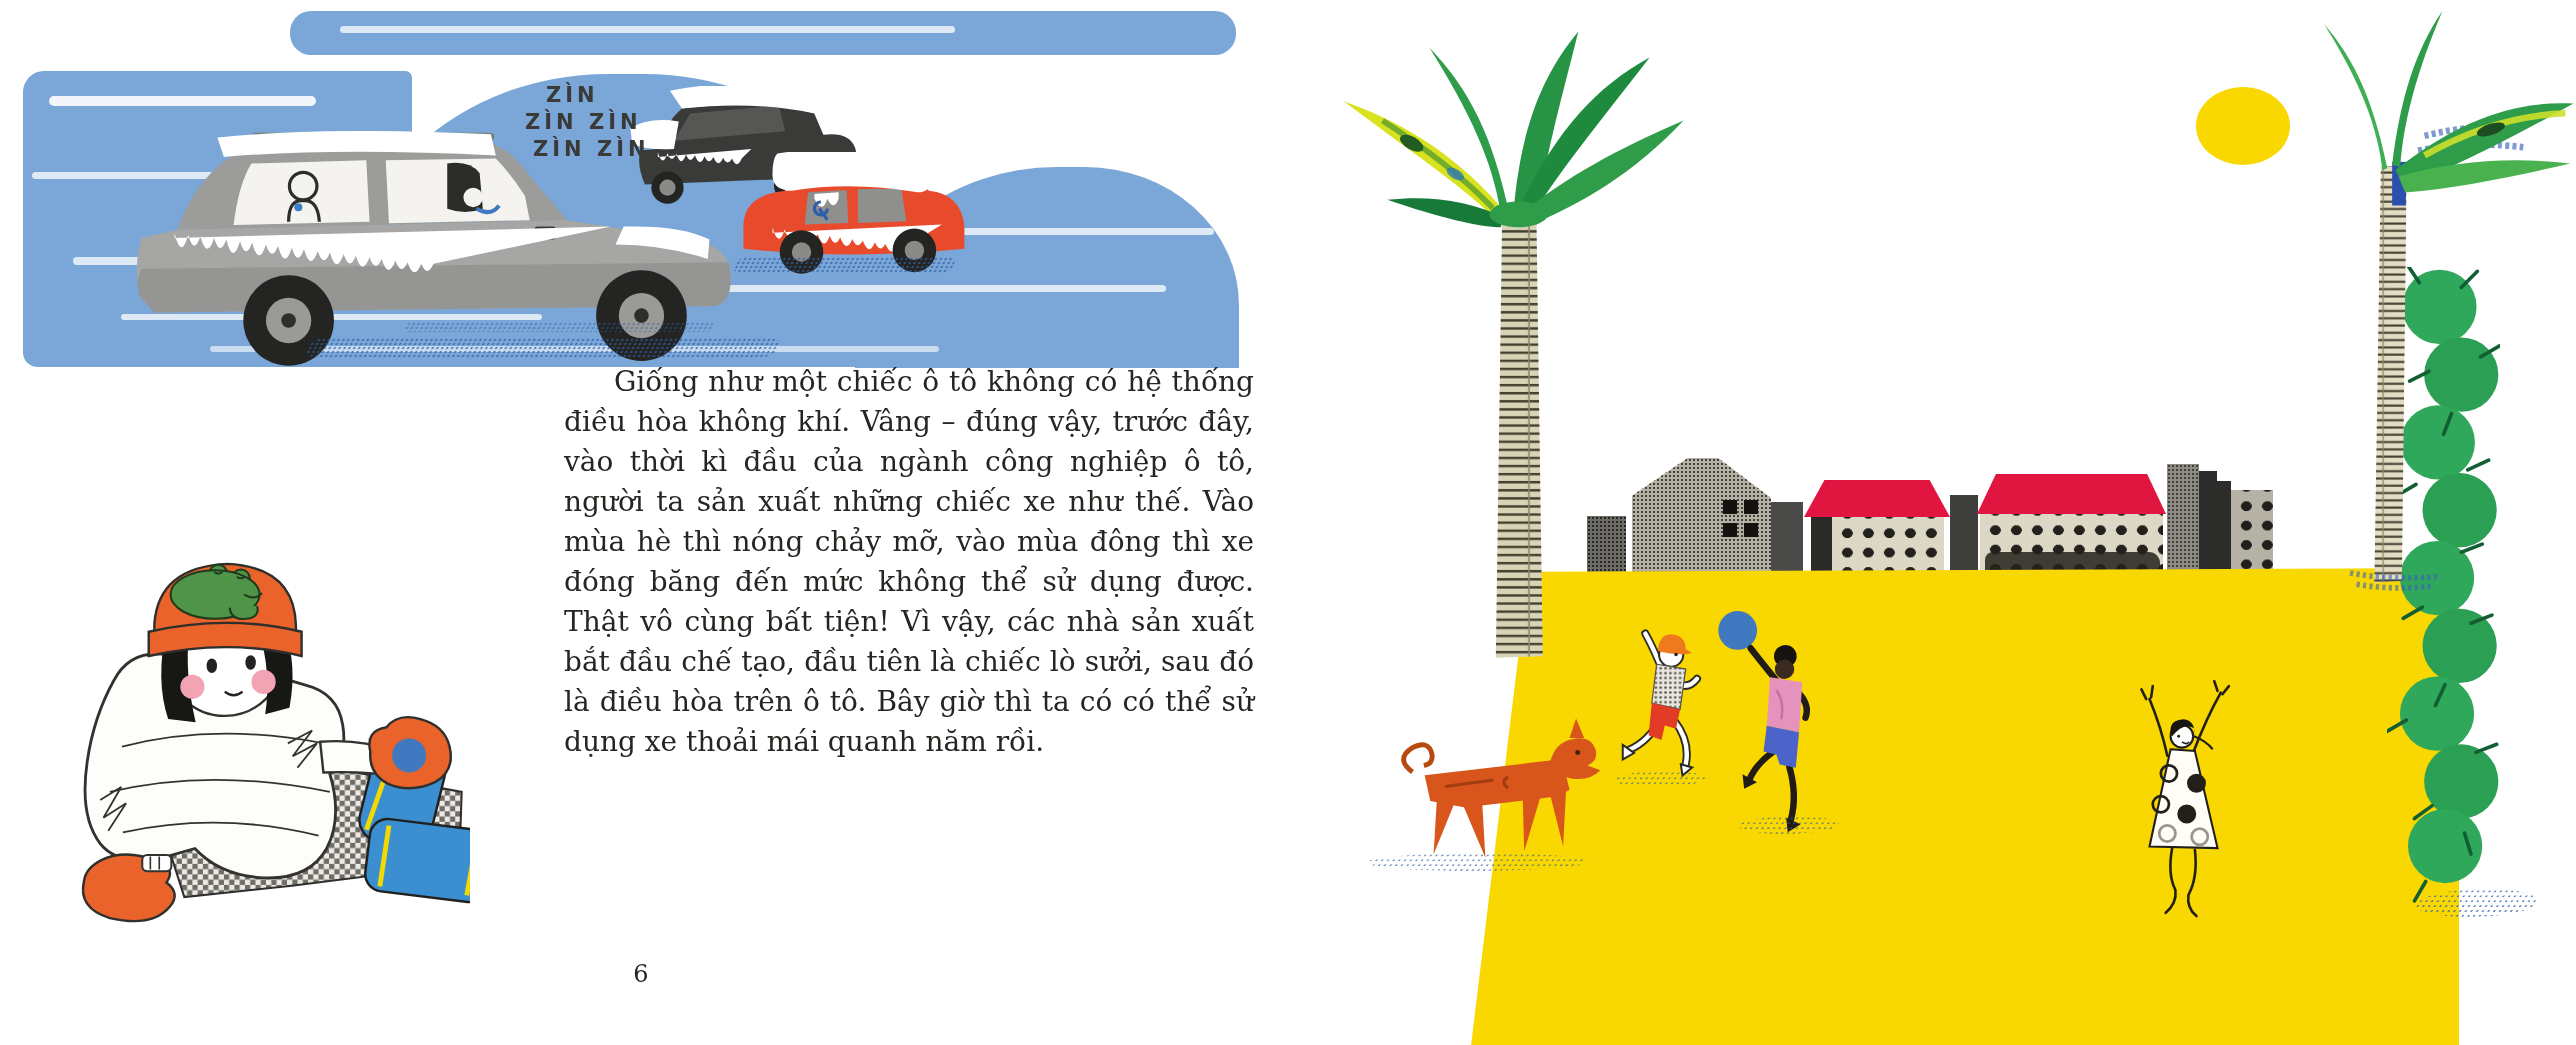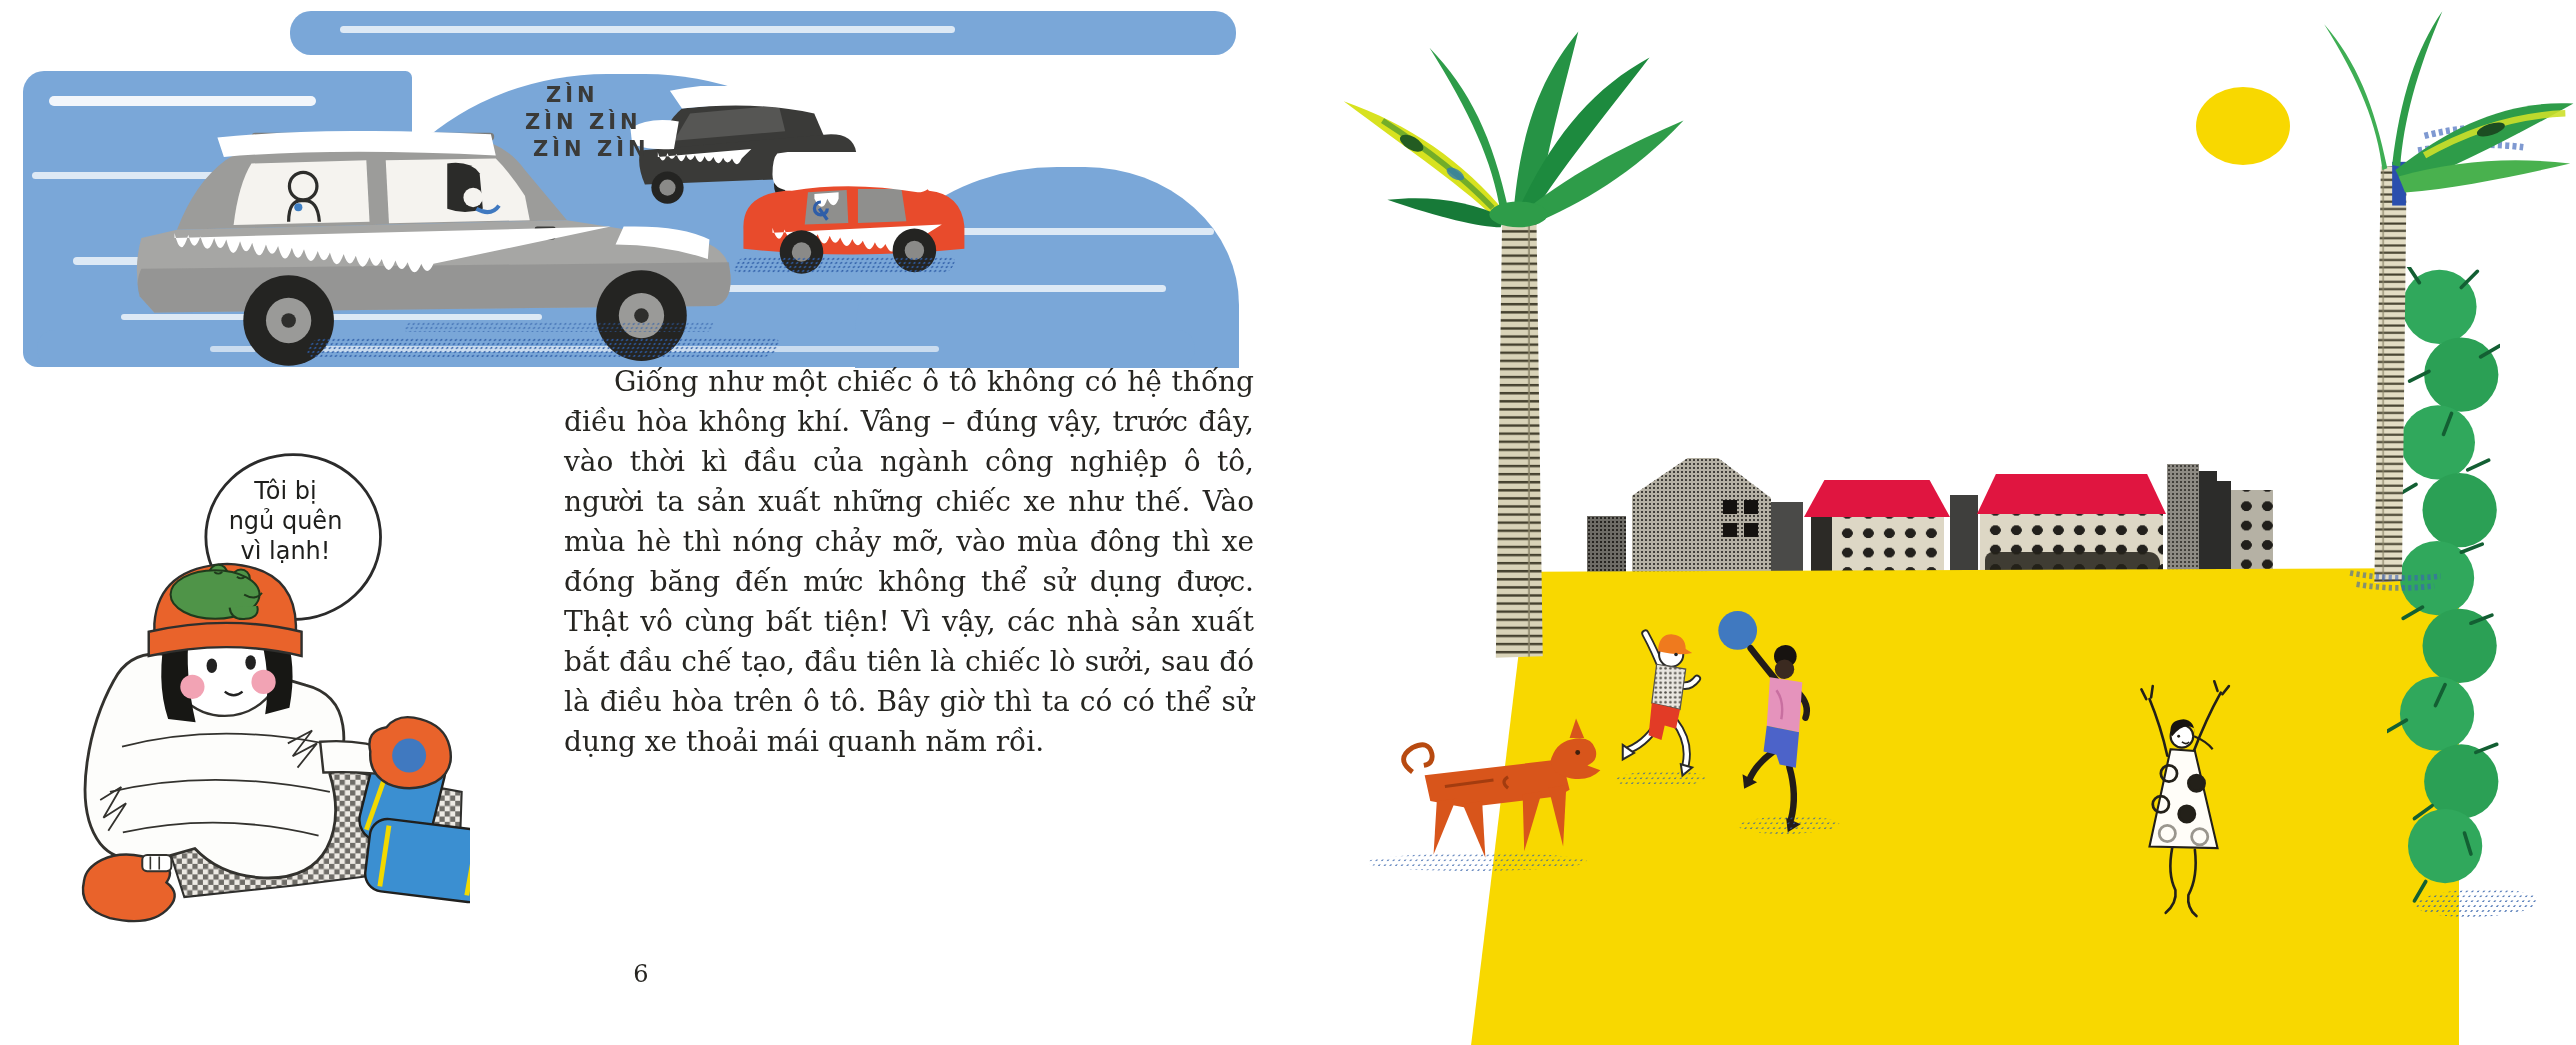--- a/index.html
+++ b/index.html
@@ -146,32 +146,20 @@
         <span class="z1">ZÌN</span>
         <span class="z2">ZÌN ZÌN</span>
         <span class="z3">ZÌN ZÌN</span>
       </div>
 
       <div class="scrib" style="left:308px;top:338px;width:470px;height:19.4px;"></div>
       <div class="scrib" style="left:405px;top:322px;width:308px;height:9.7px;opacity:.6;"></div>
       <div class="scrib" style="left:735px;top:257px;width:219px;height:16px;"></div>
     </div>
 
-    <div class="abs bubble-wrap">
-      <svg width="207" height="220" viewBox="0 0 256 272">
-        <polygon points="58,186 6,254 110,208" fill="#ffffff" stroke="#2b2b2b" stroke-width="3.5"></polygon>
-        <ellipse cx="140" cy="115" rx="108" ry="102" fill="#ffffff" stroke="#2b2b2b" stroke-width="3.5"></ellipse>
-        <polygon points="64,178 30,232 108,200" fill="#ffffff"></polygon>
-      </svg>
-      <div class="bubble-text">
-        <span style="display:block">Tôi bị</span>
-        <span style="display:block">ngủ quên</span>
-        <span style="display:block">vì lạnh!</span>
-      </div>
-    </div>
 
     <svg class="abs" style="left:45px;top:559px;" width="425" height="372" viewBox="0 0 525 460">
       <defs>
         <pattern id="check" width="13" height="13" patternUnits="userSpaceOnUse">
           <rect width="13" height="13" fill="#edeae4"></rect>
           <rect width="6.5" height="6.5" fill="#6f6d68"></rect>
           <rect x="6.5" y="6.5" width="6.5" height="6.5" fill="#6f6d68"></rect>
         </pattern>
       </defs>
 

